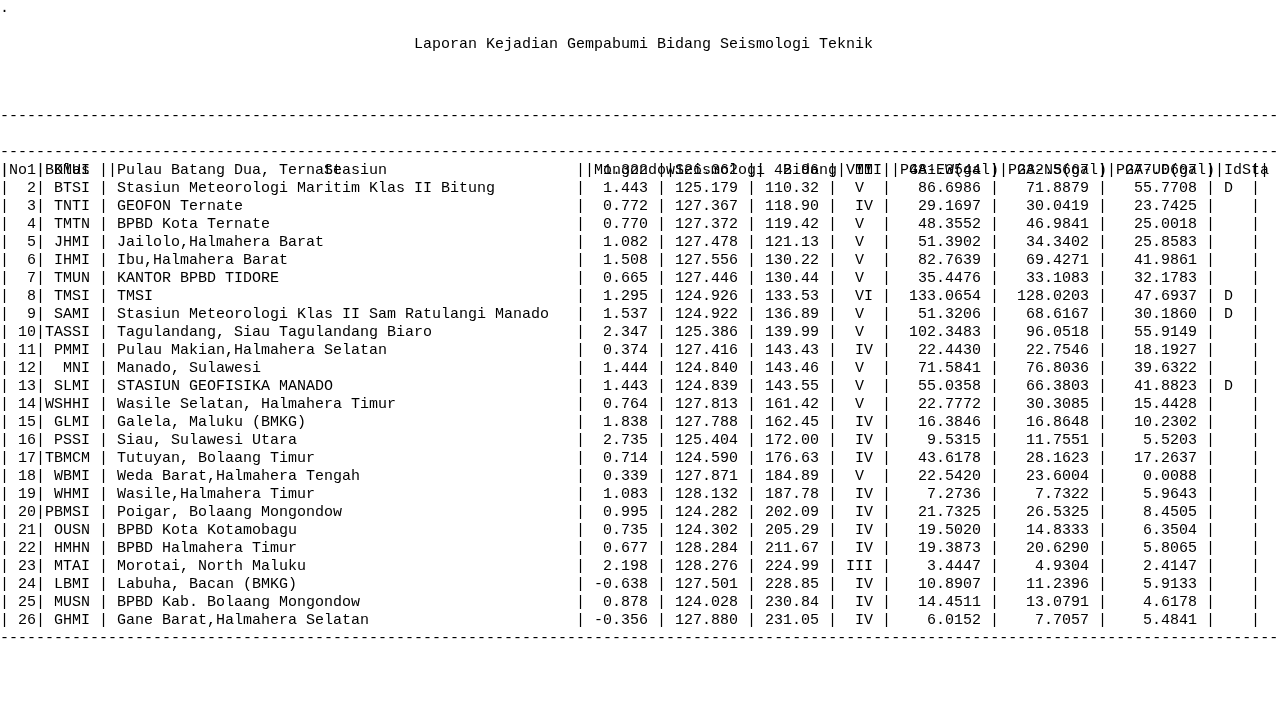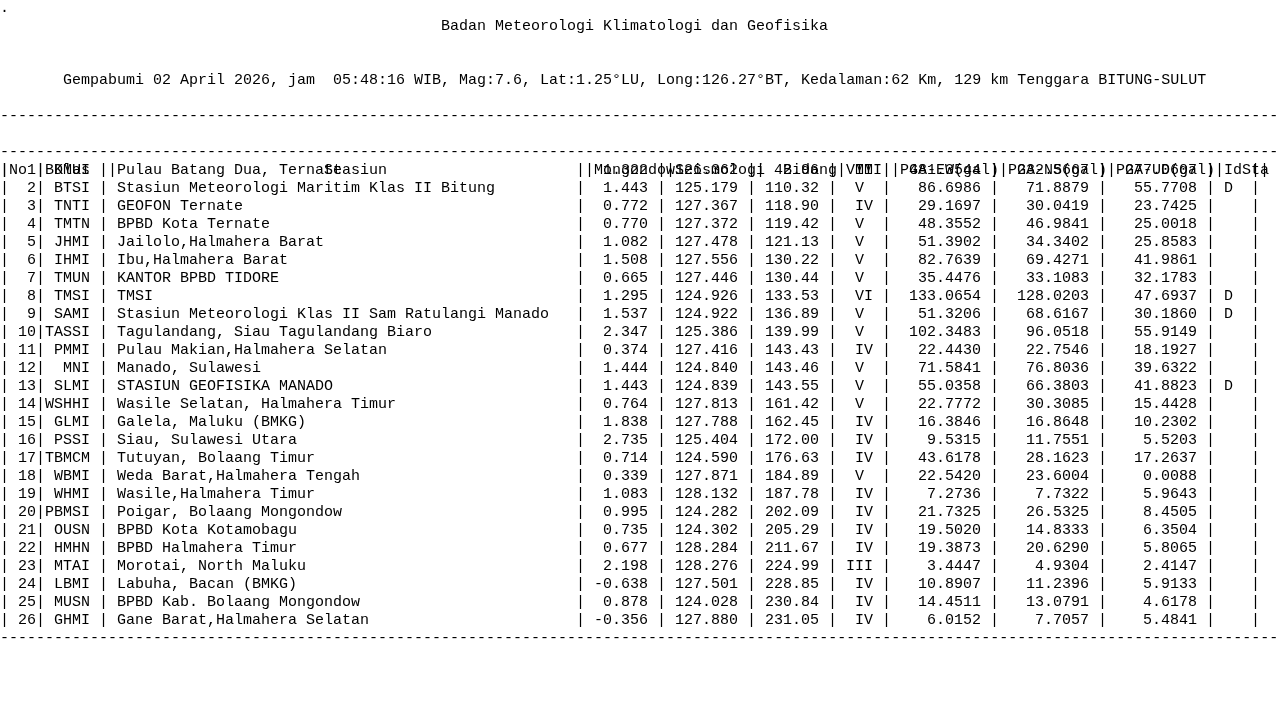--- a/index.html
+++ b/index.html
@@ -14,22 +14,21 @@
     white-space: pre; font-size: 15px;
   }
   .cell { display: inline-block; white-space: pre; overflow: visible; vertical-align: top; }
   .row { display: flex; white-space: pre; }
 </style>
 </head>
 <body>
 
 <div class="page">
   <div class="line" style="top:0px;left:0px;">.</div>
-  <div class="line" style="top:18px;left:441px;">Badan Meteorologi Klimatologi dan Geofisika</div>
-  <div class="line" style="top:72px;left:63px;">Gempabumi 02 April 2026, jam  05:48:16 WIB, Mag:7.6, Lat:1.25°LU, Long:126.27°BT, Kedalaman:62 Km, 129 km Tenggara BITUNG-SULUT</div>
+  <div class="line" style="top:36px;left:414px;">Laporan Kejadian Gempabumi Bidang Seismologi Teknik</div>
 
   <div class="line dashes" style="top:108px;">----------------------------------------------------------------------------------------------------------------------------------------------</div>
 
   <div class="line" style="top:126px;">
     <div class="row">
       <span class="cell" style="width:9px">|</span>
       <span class="cell" style="width:27px">No</span>
       <span class="cell" style="width:9px">|</span>
       <span class="cell hdr" style="width:63px"> Klas </span>
       <span class="cell" style="width:9px">|</span>

